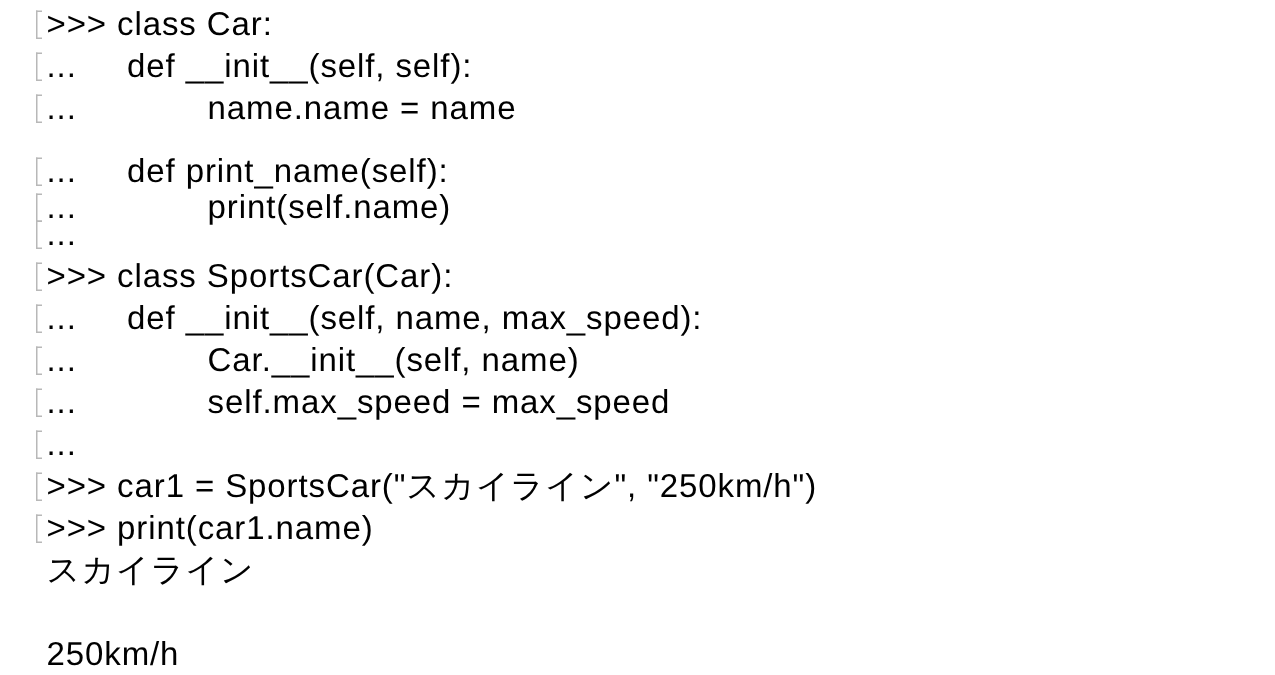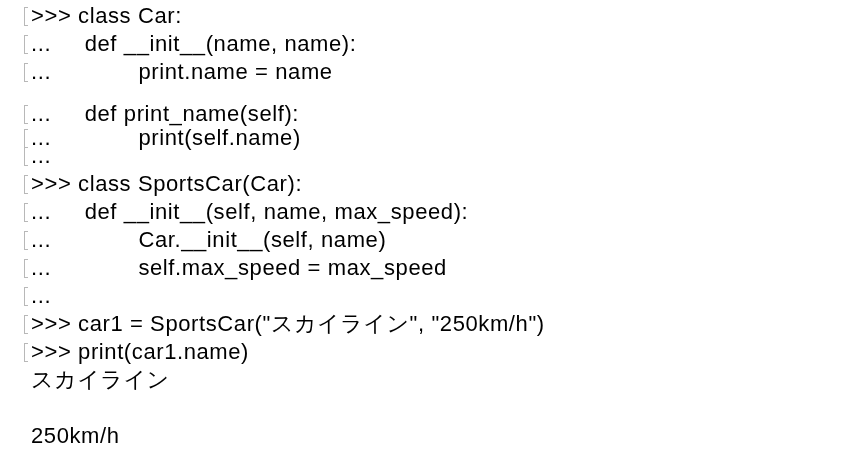--- a/index.html
+++ b/index.html
@@ -23,25 +23,25 @@
 </head>
 <body>
 
 <div class="terminal">
   <div class="line" style="top:2px">
     <span class="mark"></span>
     <span class="text">&gt;&gt;&gt; class Car:</span>
   </div>
   <div class="line" style="top:30px">
     <span class="mark"></span>
-    <span class="text">...     def __init__(name, name):</span>
+    <span class="text">...     def __init__(self, self):</span>
   </div>
   <div class="line" style="top:58px">
     <span class="mark"></span>
-    <span class="text">...             print.name = name</span>
+    <span class="text">...             name.name = name</span>
   </div>
   <div class="line" style="top:100px">
     <span class="mark"></span>
     <span class="text">...     def print_name(self):</span>
   </div>
   <div class="line" style="top:124px">
     <span class="mark"></span>
     <span class="text">...             print(self.name)</span>
   </div>
   <div class="line" style="top:142px">

